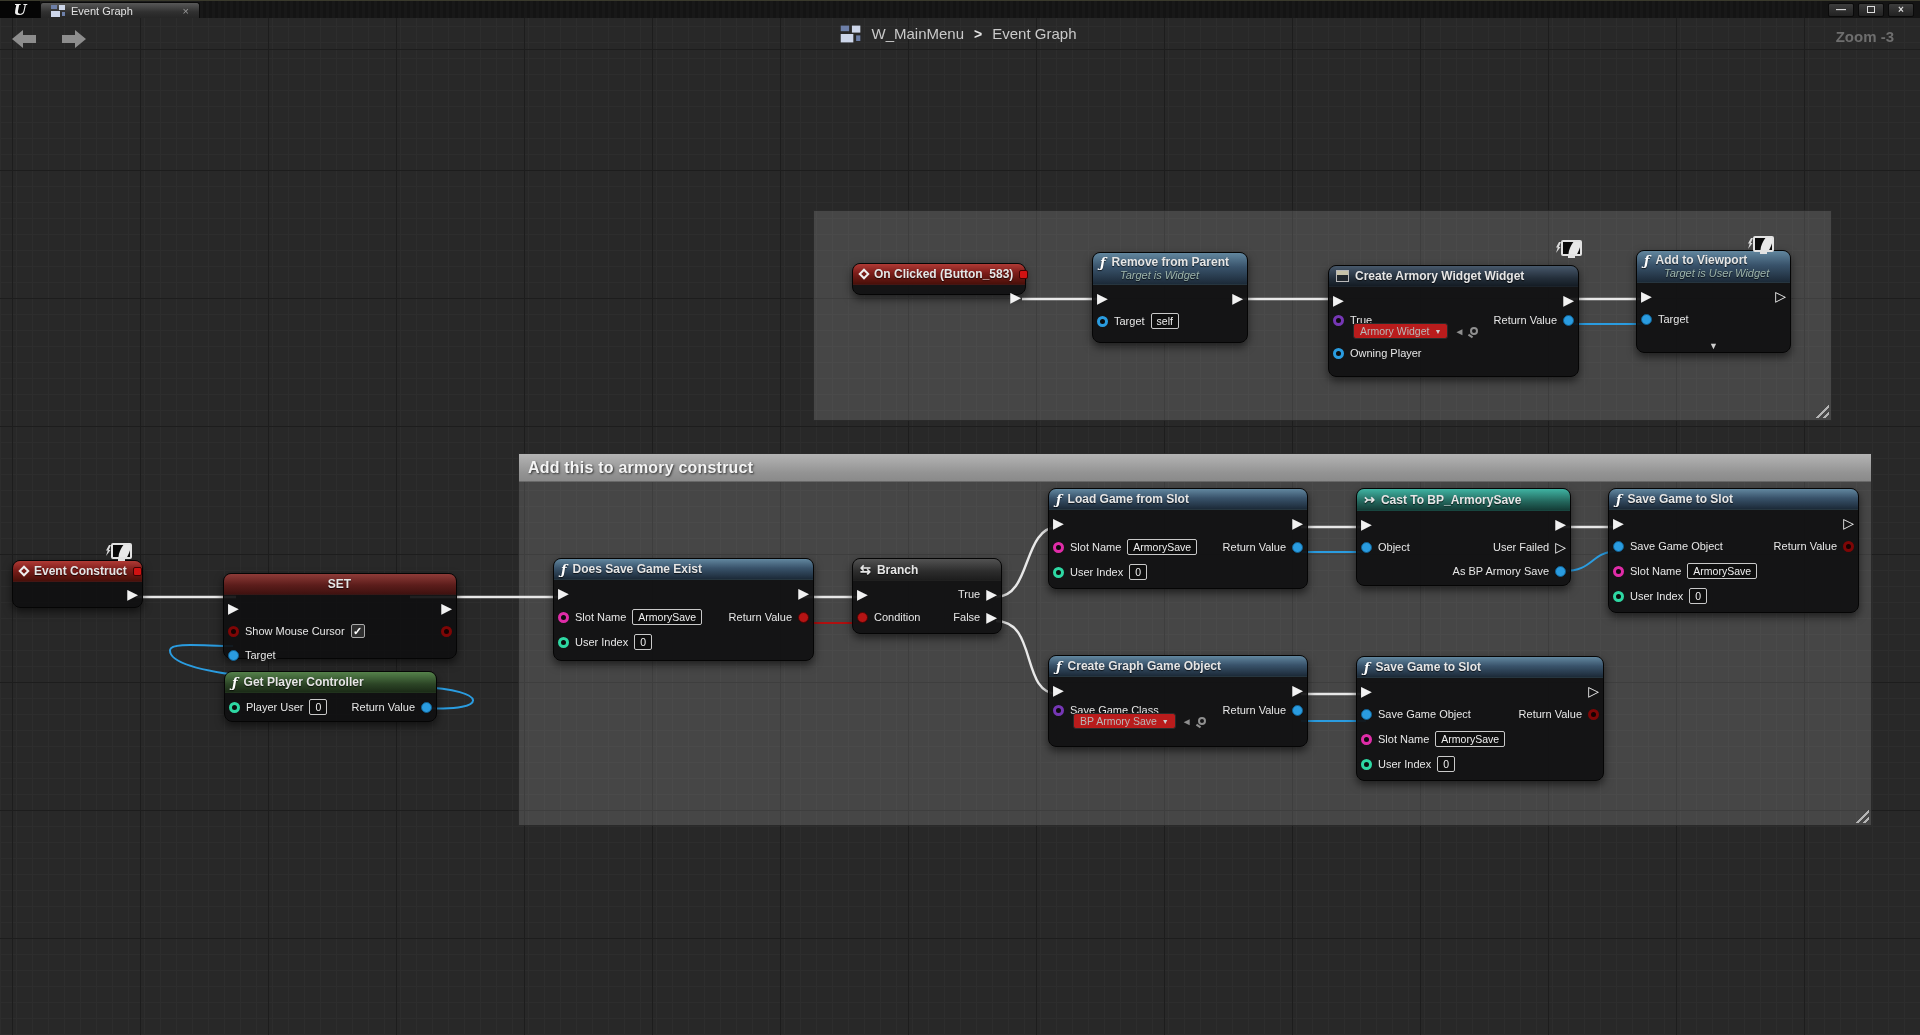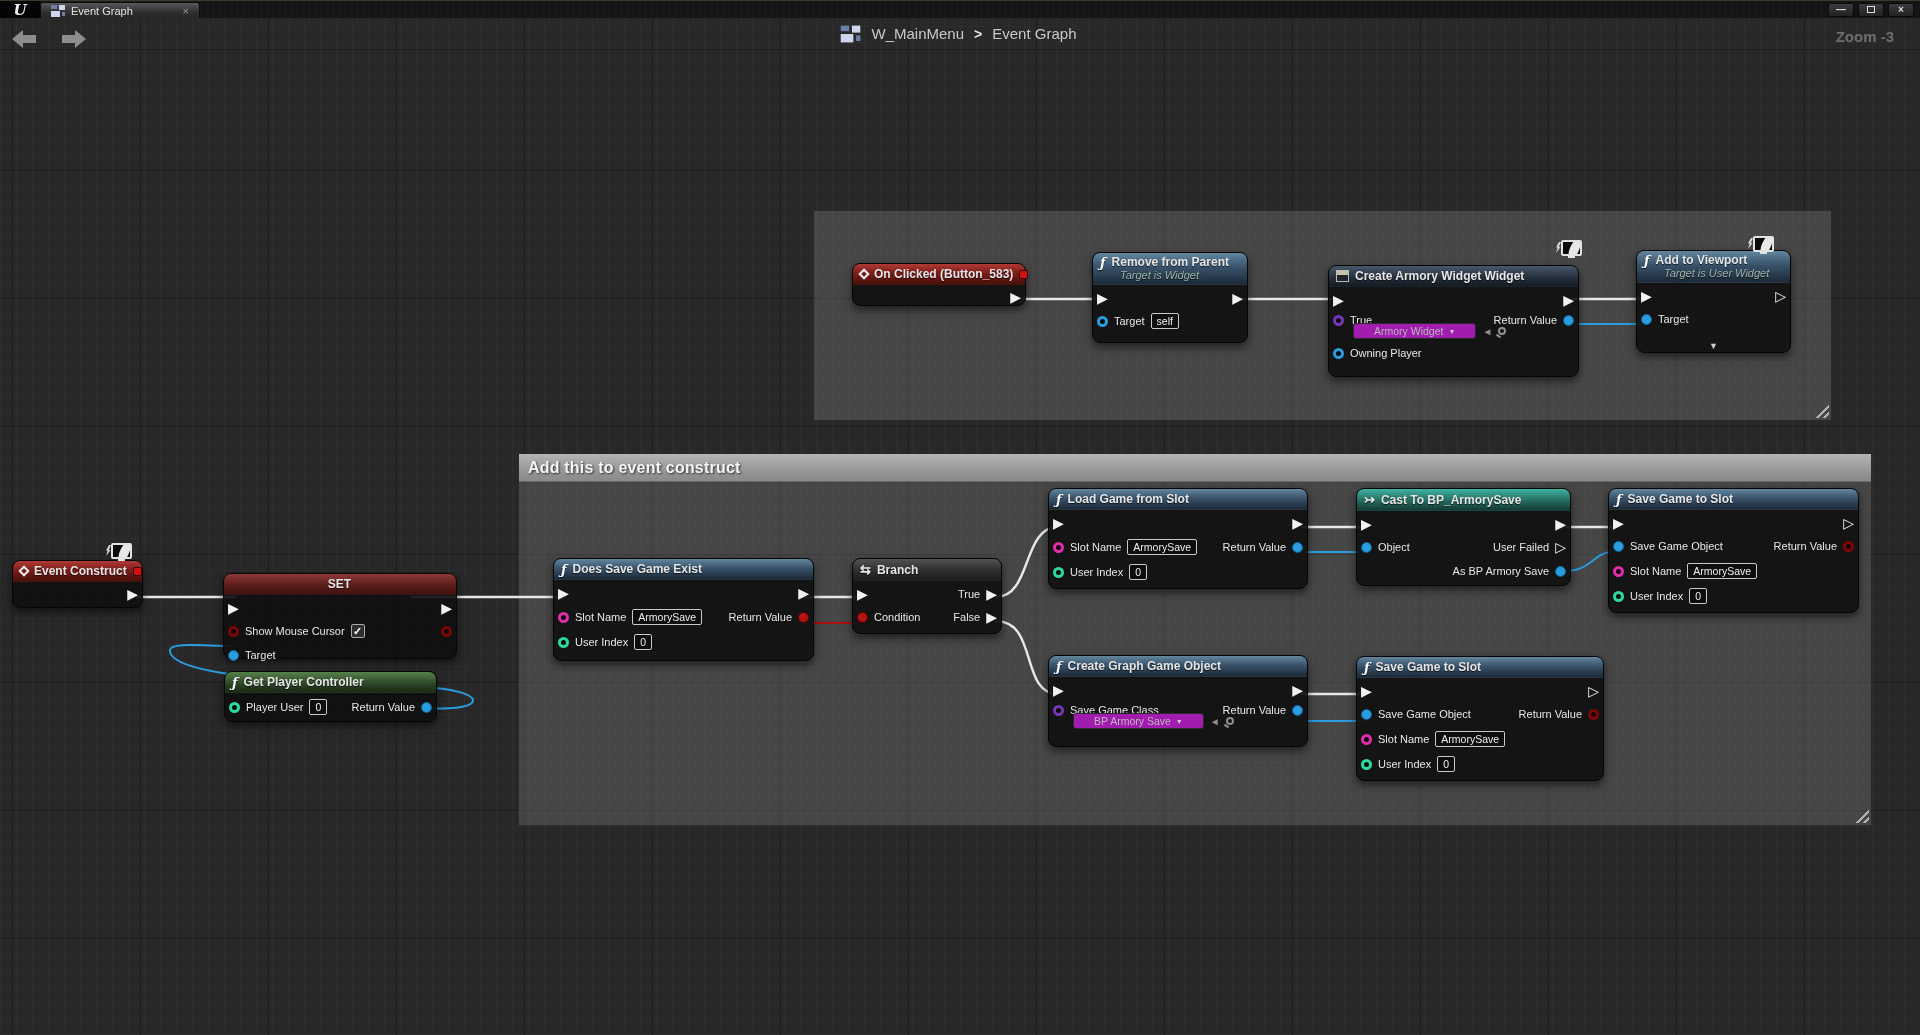--- a/index.html
+++ b/index.html
@@ -106,22 +106,22 @@
   .pin.ring-magenta { border:3px solid #e02ca8; background:#0c0c0c; }
   .pin.ring-green   { border:3px solid #2ed8a3; background:#0c0c0c; }
   .pin.ring-red     { border:3px solid #7e0606; background:#150202; }
   .pin.fill-red     { background:#b51414; border:1px solid #4d0404; }
   .pin.ring-purple  { border:3px solid #7637b5; background:#0c0c0c; }
   .valuebox { border:1px solid #c9c9c9; border-radius:2px; background:#0e0e0e;
     padding:0 5px; font-size:10.5px; height:16px; display:flex; align-items:center; color:#efefef; }
   .checkbox { width:14px; height:14px; background:#2f2f2f; border:1px solid #aaa;
     border-radius:2px; display:flex; align-items:center; justify-content:center;
     color:#fff; font-size:11px; font-weight:bold; }
-  .dropdown { display:flex; align-items:center; gap:5px; background:#a21caf;
-    border:1px solid #2a2a2a; border-radius:3px; padding:1px 20px; color:#b9b9b9; font-size:10.5px; }
+  .dropdown { display:flex; align-items:center; gap:5px; background:#b91c1c;
+    border:1px solid #2a2a2a; border-radius:3px; padding:1px 6px; color:#b9b9b9; font-size:10.5px; }
   .dropdown .caret { font-size:7px; color:#cdcdcd; }
   .mini-arrow { color:#8f8f8f; font-size:10px; }
   .search-icon { width:8px; height:8px; border:2px solid #8f8f8f; border-radius:50%; position:relative; }
   .search-icon::after { content:""; position:absolute; width:5px; height:2px; background:#8f8f8f;
     left:-4px; top:6px; transform:rotate(35deg); }
   .subrow { padding-left:24px; margin-top:-6px; padding-bottom:3px; display:flex; align-items:center; gap:6px; }
   .expander { position:absolute; bottom:1px; left:50%; transform:translateX(-50%);
     color:#cfcfcf; font-size:9px; }
 
   
@@ -189,21 +189,21 @@
       <span class="chev">&gt;</span>
       <span>Event Graph</span>
     </div>
 
     <div id="zoom-indicator">Zoom -3</div>
 
     <div class="comment" style="left:813px;top:192px;width:1019px;height:211px">
       <div class="resize-handle"></div>
     </div>
     <div class="comment" style="left:518px;top:435px;width:1354px;height:373px">
-      <div class="comment-header">Add this to event construct</div>
+      <div class="comment-header">Add this to armory construct</div>
       <div class="resize-handle"></div>
     </div>
 
     <svg id="wires">
       <path d="M136,579 L236,579" stroke="#e8e8e8" stroke-width="2.4" fill="none"></path>
       <path d="M410,579 L562,579" stroke="#e8e8e8" stroke-width="2.4" fill="none"></path>
       <path d="M801,579 L862,579" stroke="#e8e8e8" stroke-width="2.4" fill="none"></path>
       <path d="M803,605 L860,605" stroke="#b01010" stroke-width="2" fill="none"></path>
       <path d="M996,579 C1032,579 1022,509 1058,509" stroke="#e8e8e8" stroke-width="2.4" fill="none"></path>
       <path d="M996,603 C1038,603 1020,676 1058,676" stroke="#e8e8e8" stroke-width="2.4" fill="none"></path>
@@ -286,21 +286,21 @@
           <span class="valuebox">0</span>
             </span>
         <span class="pr">
               <span>Return Value</span>
           <span class="pin fill-blue"></span>
             </span>
       </div>
         </div>
     </div>
 
-    <div class="node" style="left:852px;top:245px;width:174px;height:43px">
+    <div class="node" style="left:852px;top:245px;width:174px;height:32px">
       <div class="nhead h-event">
         <span class="diamond"></span>
         <span>On Clicked (Button_583)</span>
         <span class="delegate-box"></span>
       </div>
       <div class="nbody">
           <div class="row" style="min-height:20px">
         <span class="pl"></span>
         <span class="pr">
               <span class="exec">▶</span>

